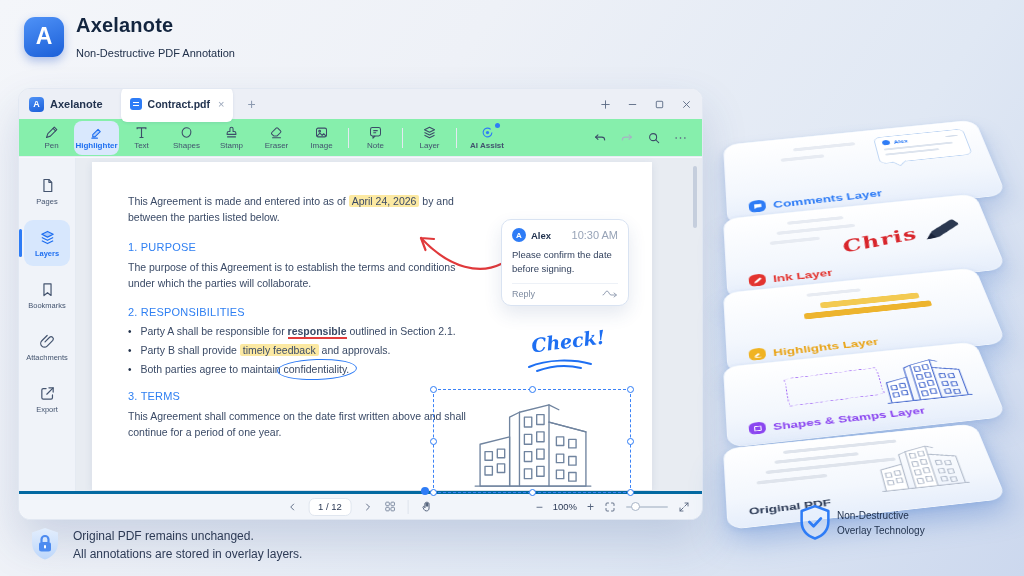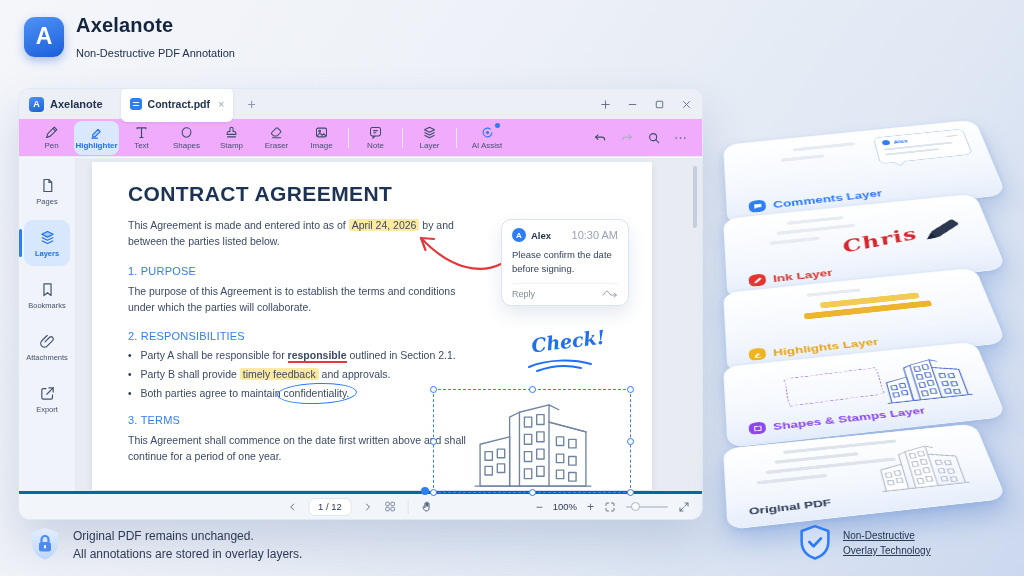--- a/index.html
+++ b/index.html
@@ -33,21 +33,21 @@
   .tab { display:flex; align-items:center; gap:6px; background:#fff; border-radius:8px 8px 6px 6px;
     height:36px; padding:0 9px; box-shadow:0 1px 3px rgba(60,90,140,.12); }
   .tab-doc { width:12px; height:12px; border-radius:3px; background:#2e7cf6; position:relative; }
   .tab-doc::after { content:""; position:absolute; left:3px; top:3.5px; width:6px; height:1.5px;
     background:#fff; box-shadow:0 3px 0 #fff; }
   .tab-label { font-size:10.5px; font-weight:700; color:#22334f; }
   .tab-close { font-size:11px; color:#9aa6ba; margin-left:2px; cursor:default; }
   .newtab { font-size:14px; color:#8b99af; margin-left:14px; }
   .win-controls { margin-left:auto; display:flex; align-items:center; gap:16px; color:#5c6b84; }
 
-  .toolbar { height:38px; background:#f0abfc; border-bottom:1px solid #e7ecf4;
+  .toolbar { height:38px; background:#86efac; border-bottom:1px solid #e7ecf4;
     display:flex; align-items:center; padding:0 10px; }
   .tool { width:45px; height:34px; display:flex; flex-direction:column; align-items:center;
     justify-content:center; gap:1px; border-radius:8px; color:#3c4c68; }
   .tool .tlabel { font-size:8px; color:#42526e; white-space:nowrap; }
   .tool.active { background:#d9e8fd; color:#1f6ff0; }
   .tool.active .tlabel { color:#1f6ff0; font-weight:700; }
   .tsep { width:1px; height:20px; background:#e4e9f2; margin:0 4px; }
   .tb-actions { margin-left:auto; display:flex; align-items:center; gap:13px; padding-right:4px; }
   .more-dots { font-size:13px; color:#5c6b84; letter-spacing:1px; }
 
@@ -156,21 +156,21 @@
 
   .ybar { position:absolute; border-radius:3px; }
   .dashed-rect { position:absolute; left:60px; top:26px; width:96px; height:42px;
     border:1.6px dashed #9a5cf5; border-radius:2px; transform:rotate(-2deg); }
   .shapes-building { position:absolute; right:22px; top:14px; }
   .pdf-building { position:absolute; right:26px; top:20px; }
 
   
   .footnote { position:absolute; left:28px; top:526px; display:flex; gap:11px; align-items:center; }
   .foot-text { font-size:12px; color:#2c3a55; line-height:1.5; }
-  .tech-badge { position:absolute; left:798px; top:524px; display:flex; gap:11px; align-items:center;text-decoration:underline; }
+  .tech-badge { position:absolute; left:798px; top:504px; display:flex; gap:5px; align-items:center; }
   .tech-text { font-size:10px; color:#22334f; line-height:1.5; font-weight:400; }
 </style>
 </head>
 <body>
 
 <svg width="0" height="0" style="position:absolute">
   <defs>
     <g id="bldg" fill="#fff" stroke-linejoin="round" stroke-linecap="round">
       <path d="M38 14 L62 8 L62 74 L38 74 Z"></path>
       <path d="M38 14 L30 18 L30 74 L38 74" fill="none"></path>
@@ -296,21 +296,21 @@
     <div class="tsep"></div>
     <div class="tool">
       <svg width="15" height="15" viewBox="0 0 24 24" fill="none" stroke="#3c4c68" stroke-width="1.7" stroke-linejoin="round">
           <path d="M12 3.5l8 4-8 4-8-4 8-4z"></path>
           <path d="M4 12l8 4 8-4"></path>
           <path d="M4 16.5l8 4 8-4"></path>
         </svg>
       <span class="tlabel">Layer</span>
     </div>
     <div class="tsep"></div>
-    <div class="tool" style="width:52px; position:relative;">
+    <div class="tool" style="width:52px; position:relative;font-weight:bold;">
       <svg width="15" height="15" viewBox="0 0 24 24" fill="none" stroke="#2e7cf6" stroke-width="1.8">
           <path d="M19 12a7 7 0 11-2-4.9"></path>
           <circle cx="12" cy="12" r="2.6" fill="#2e7cf6" stroke="none"></circle>
         </svg>
       <span style="position:absolute; top:2px; right:13px; width:5px; height:5px; border-radius:50%; background:#2e7cf6;"></span>
       <span class="tlabel">AI Assist</span>
     </div>
     <div class="tb-actions">
       <span>
           <svg width="14" height="14" viewBox="0 0 24 24" fill="none" stroke="#3c4c68" stroke-width="1.8" stroke-linecap="round" stroke-linejoin="round">
@@ -369,21 +369,20 @@
             <path d="M10 5H6a2 2 0 00-2 2v11a2 2 0 002 2h11a2 2 0 002-2v-4"></path>
             <path d="M14 4h6v6"></path>
             <path d="M20 4l-9 9"></path>
           </svg>
         <span class="slabel">Export</span>
       </div>
     </div>
 
     <div class="docarea">
       <div class="page">
-        <div class="doc-title">CONTRACT AGREEMENT</div>
         <p class="doc-p"><span>This Agreement is made and entered into as of </span><span class="hl-y">April 24, 2026</span><span> by and between the parties listed below.</span></p>
 
         <div class="sec-h">1. PURPOSE</div>
         <p class="doc-p" style="margin-top:6px">The purpose of this Agreement is to establish the terms and conditions under which the parties will collaborate.</p>
 
         <div class="sec-h">2. RESPONSIBILITIES</div>
         <div class="bullet">
           <span class="dot">•</span>
           <span><span>Party A shall be responsible for </span><span class="u-red">responsible</span><span> outlined in Section 2.1.</span></span>
         </div>

